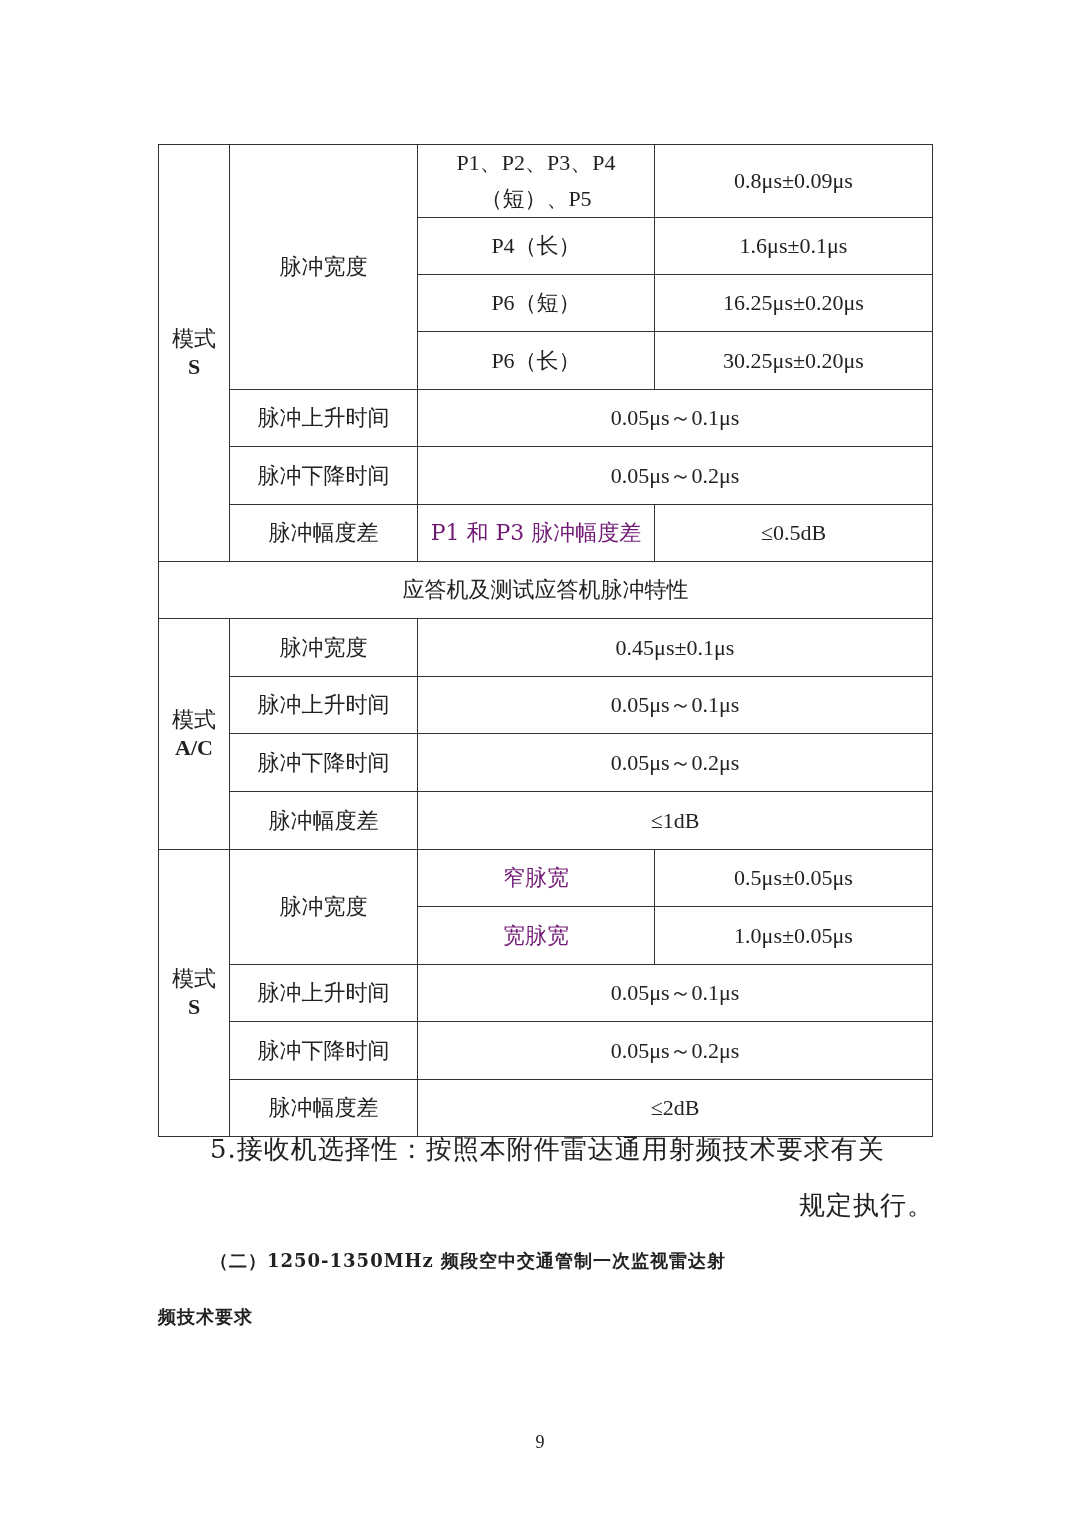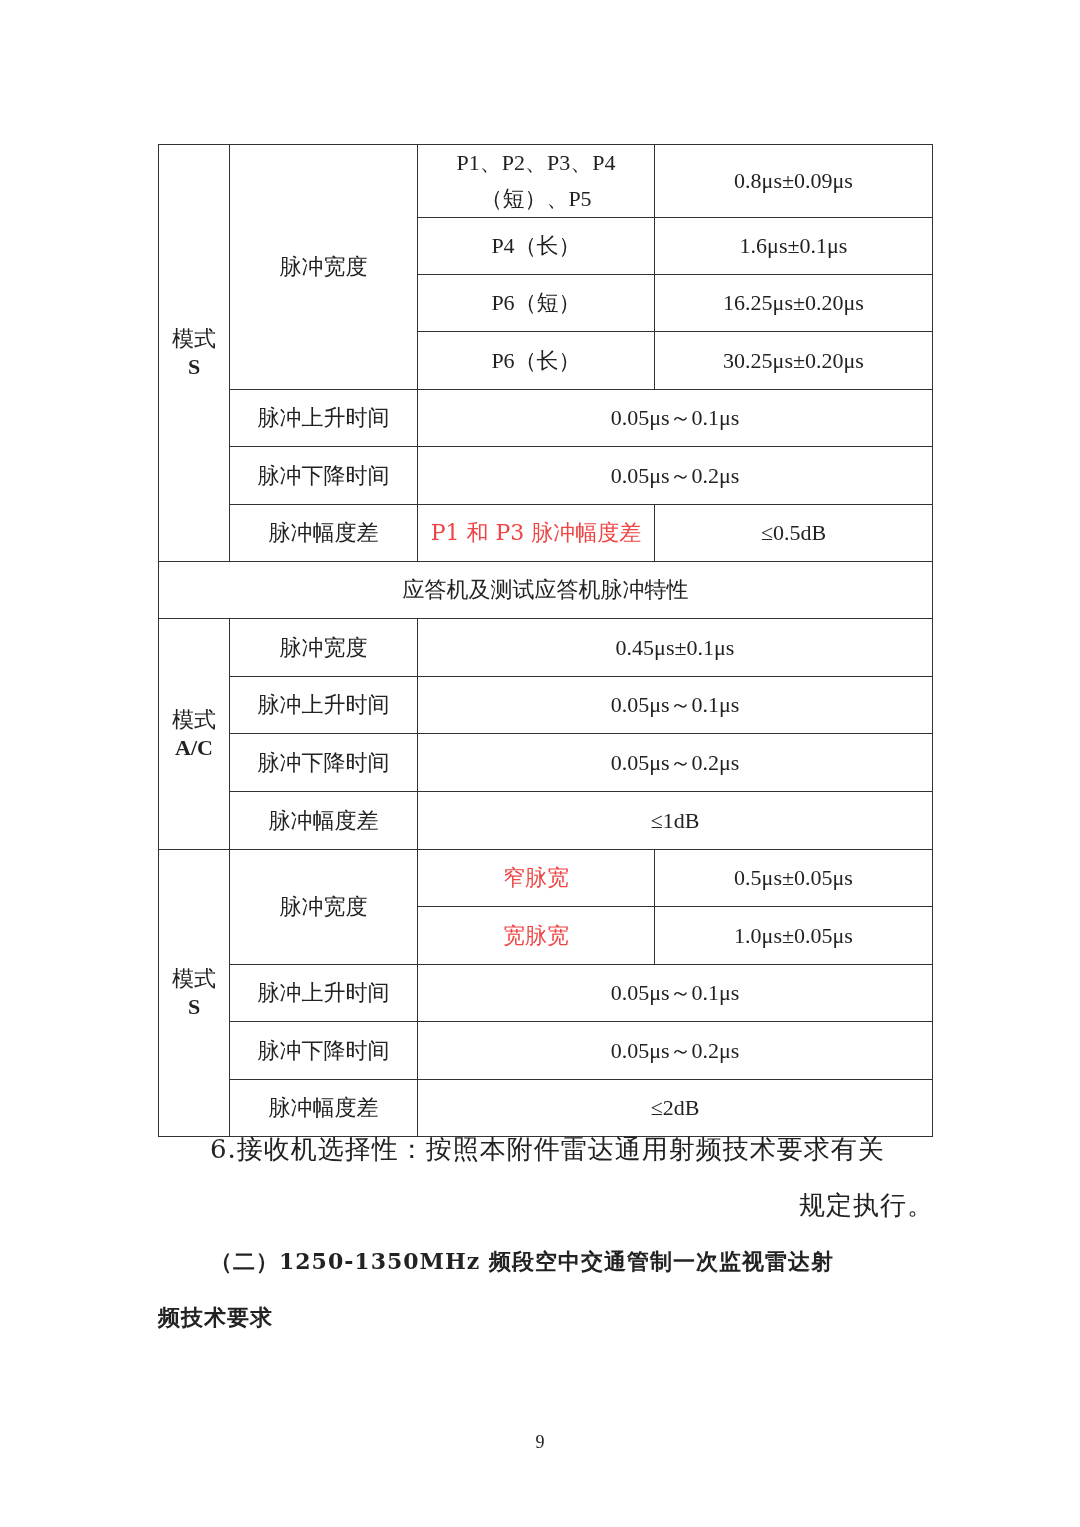--- a/index.html
+++ b/index.html
@@ -2,24 +2,24 @@
 <html><head>
 <meta charset="utf-8">
 <style>
   html,body{margin:0;padding:0;background:#ffffff;}
   body{width:1080px;height:1527px;position:relative;font-family:"DejaVu Serif","Liberation Serif",serif;color:#222;overflow:hidden;}
   table.spec{position:absolute;left:158px;top:144px;border-collapse:collapse;table-layout:fixed;}
   table.spec td{border:1.5px solid #333;text-align:center;vertical-align:middle;padding:8px;font-size:22px;line-height:28px;}
   td.mode{font-size:22px;line-height:30px;}
   td.mode .m-en{font-family:"Liberation Serif",serif;font-weight:bold;display:block;}
   td.val{font-family:"Liberation Serif",serif;font-size:23px;}
-  td.sub{font-size:21px;color:#ef4444;}
+  td.sub{font-size:21px;color:#701a75;}
   td.section{font-size:22px;}
   .para{position:absolute;left:158px;width:776px;font-size:26px;line-height:28px;letter-spacing:1px;}
-  .heading{position:absolute;left:158px;width:776px;font-size:22px;font-weight:bold;line-height:28px;letter-spacing:1px;}
+  .heading{position:absolute;left:158px;width:776px;font-size:18px;font-weight:bold;line-height:28px;letter-spacing:1px;}
   .pageno{position:absolute;left:0;width:1080px;top:1432px;text-align:center;font-family:"Liberation Serif",serif;font-size:18px;}
 </style>
 </head>
 <body>
 
 <table class="spec">
   <colgroup>
     <col style="width:71px">
       <col style="width:188px">
       <col style="width:237px">
@@ -108,19 +108,19 @@
     <td>脉冲下降时间</td>
     <td class="val" colspan="2">0.05μs～0.2μs</td>
   </tr>
   <tr style="height:57px">
     <td>脉冲幅度差</td>
     <td class="val" colspan="2">≤2dB</td>
   </tr>
 </tbody>
   </table>
 
-<div class="para" style="top:1135px;text-indent:52px;">6.接收机选择性：按照本附件雷达通用射频技术要求有关</div>
+<div class="para" style="top:1135px;text-indent:52px;">5.接收机选择性：按照本附件雷达通用射频技术要求有关</div>
 <div class="para" style="top:1191px;text-align:right;">规定执行。</div>
 
 <div class="heading" style="top:1247px;text-indent:52px;">（二）1250-1350MHz 频段空中交通管制一次监视雷达射</div>
 <div class="heading" style="top:1303px;">频技术要求</div>
 
 <div class="pageno">9</div>
 
 </body></html>

